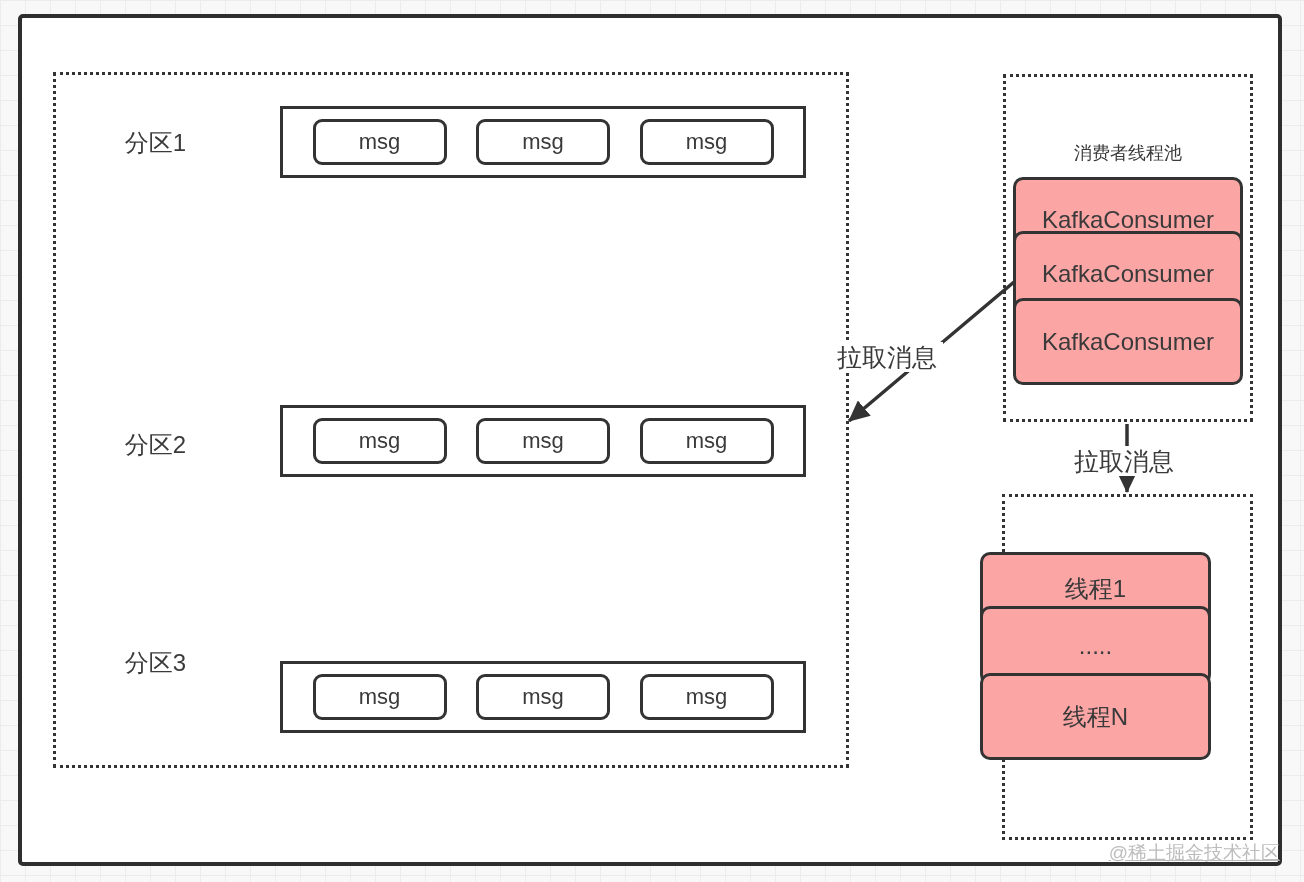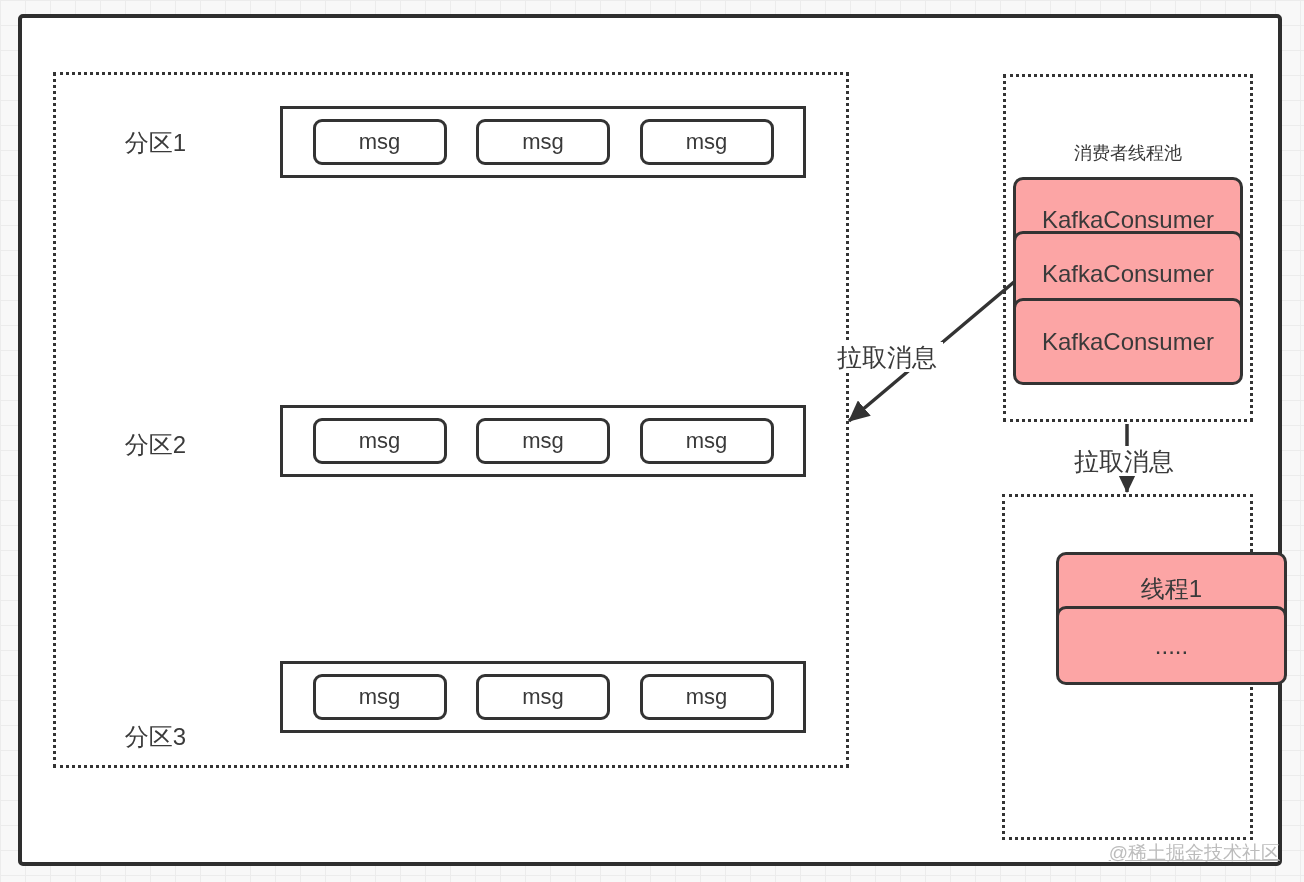--- a/index.html
+++ b/index.html
@@ -31,21 +31,21 @@
 
   .dashed-box { position: absolute; border: 3px dotted var(--stroke); background: transparent; }
   .partitions-box { left: 53px; top: 72px; width: 796px; height: 696px; }
   .consumer-box   { left: 1003px; top: 74px; width: 250px; height: 348px; }
   .worker-box     { left: 1002px; top: 494px; width: 251px; height: 346px; }
 
   .part-label {
     position: absolute; left: 108px; width: 95px; height: 30px;
     font-size: 24px; line-height: 30px; text-align: center; white-space: nowrap;
   }
-  .part-label.r1 { top: 128px; } .part-label.r2 { top: 430px; } .part-label.r3 { top: 722px; }
+  .part-label.r1 { top: 128px; } .part-label.r2 { top: 430px; } .part-label.r3 { top: 648px; }
 
   .msg-row {
     position: absolute; left: 280px; width: 526px; height: 72px;
     border: 3px solid var(--stroke); border-radius: 0; background: #fff;
     display: flex; align-items: center; justify-content: space-evenly;
   }
   .msg-row.r1 { top: 106px; } .msg-row.r2 { top: 405px; } .msg-row.r3 { top: 661px; }
   .msg-cell {
     width: 134px; height: 46px; border: 3px solid var(--stroke); border-radius: 9px;
     background: #fff; font-size: 22px; display: flex; align-items: center; justify-content: center;
@@ -58,21 +58,21 @@
   .worker-title   { left: 1002px; width: 251px; top: 517px; }
 
   .stack-item {
     position: absolute; border: 3px solid var(--stroke); border-radius: 10px; background: #fca5a5;
     display: flex; align-items: center; justify-content: center; font-size: 24px; white-space: nowrap;
   }
   .kbox { left: 1013px; width: 230px; }
   .kbox.k1 { top: 177px; height: 85px; z-index: 2; }
   .kbox.k2 { top: 231px; height: 86px; z-index: 3; }
   .kbox.k3 { top: 298px; height: 87px; z-index: 4; }
-  .wbox { left: 1056px; width: 231px; }
+  .wbox { left: 980px; width: 231px; }
   .wbox.w1 { top: 552px; height: 73px; z-index: 2; }
   .wbox.w2 { top: 606px; height: 79px; z-index: 3; }
   .wbox.w3 { top: 673px; height: 87px; z-index: 4; }
 
   .arrows-svg { position: absolute; left: 0; top: 0; width: 1304px; height: 882px; z-index: 5; pointer-events: none; }
 
   .arrow-label {
     position: absolute; z-index: 6; background: var(--frame-bg);
     font-size: 25px; line-height: 30px; padding: 0 6px; white-space: nowrap;
   }
@@ -115,20 +115,21 @@
 
   <div class="dashed-box consumer-box"></div>
   <div class="pool-title consumer-title">消费者线程池</div>
   <div class="stack-item kbox k1">KafkaConsumer</div>
   <div class="stack-item kbox k2">KafkaConsumer</div>
   <div class="stack-item kbox k3">KafkaConsumer</div>
 
   <div class="dashed-box worker-box"></div>
   <div class="stack-item wbox w1">线程1</div>
   <div class="stack-item wbox w2">.....</div>
+  <div class="stack-item wbox w3">线程N</div>
 
   <svg class="arrows-svg" viewBox="0 0 1304 882" xmlns="http://www.w3.org/2000/svg">
     <defs>
       <marker id="arrowhead" markerUnits="userSpaceOnUse" markerWidth="22" markerHeight="20" refX="20" refY="10" orient="auto">
         <path d="M0,0 L21,10 L0,20 z" fill="#333333"></path>
       </marker>
     </defs>
     <line x1="1014" y1="282" x2="849" y2="421" stroke="#333333" stroke-width="3.5" marker-end="url(#arrowhead)"></line>
     <line x1="1127" y1="424" x2="1127" y2="492" stroke="#333333" stroke-width="3.5" marker-end="url(#arrowhead)"></line>
   </svg>

